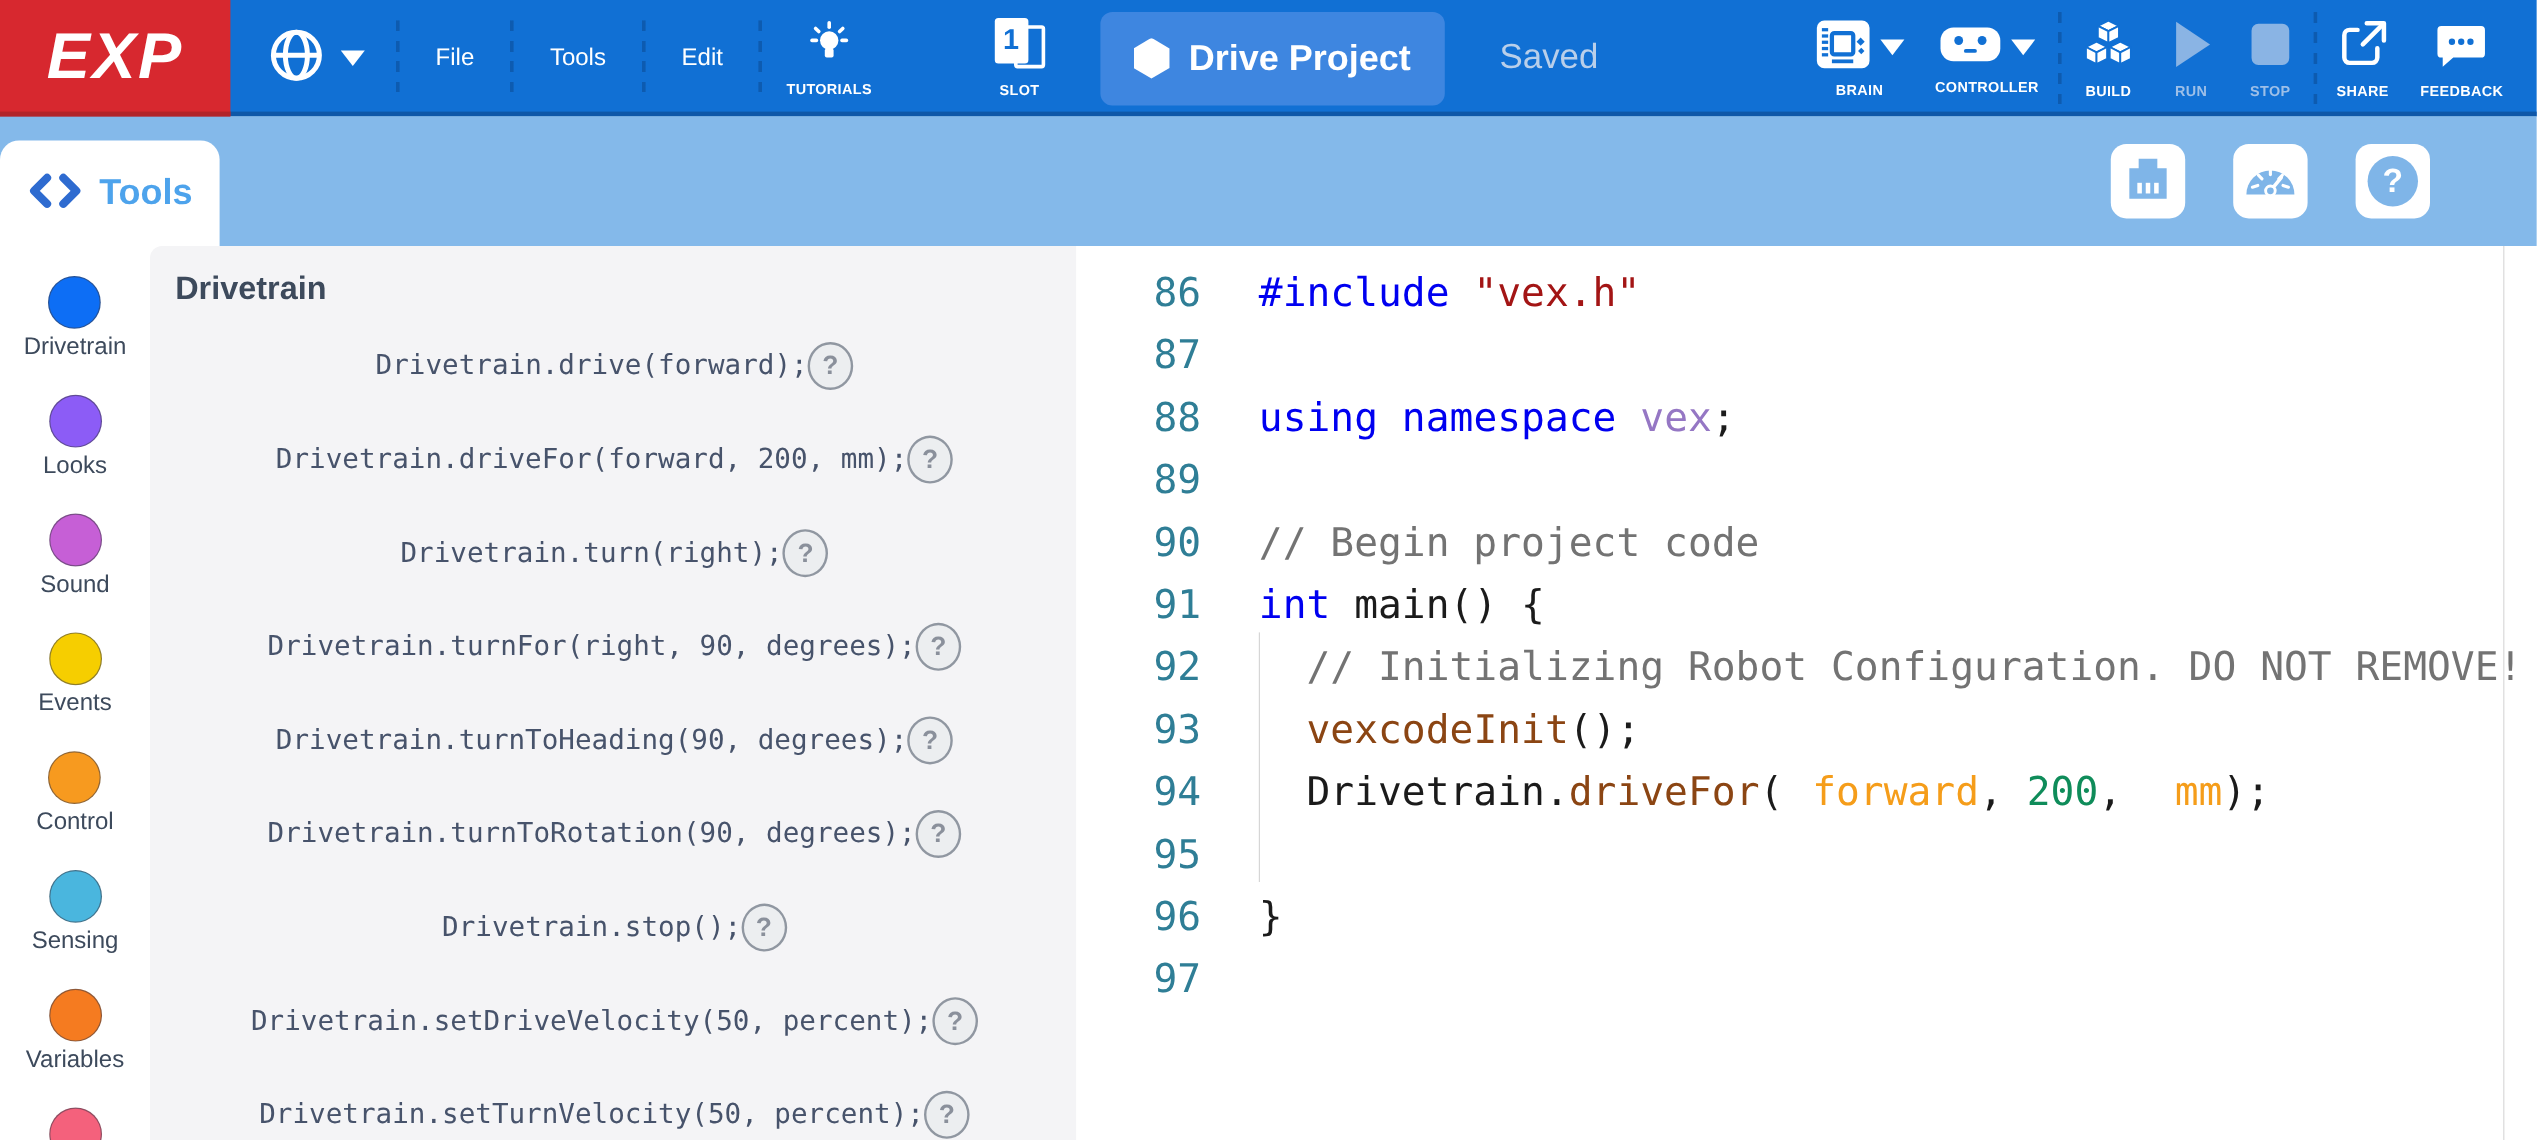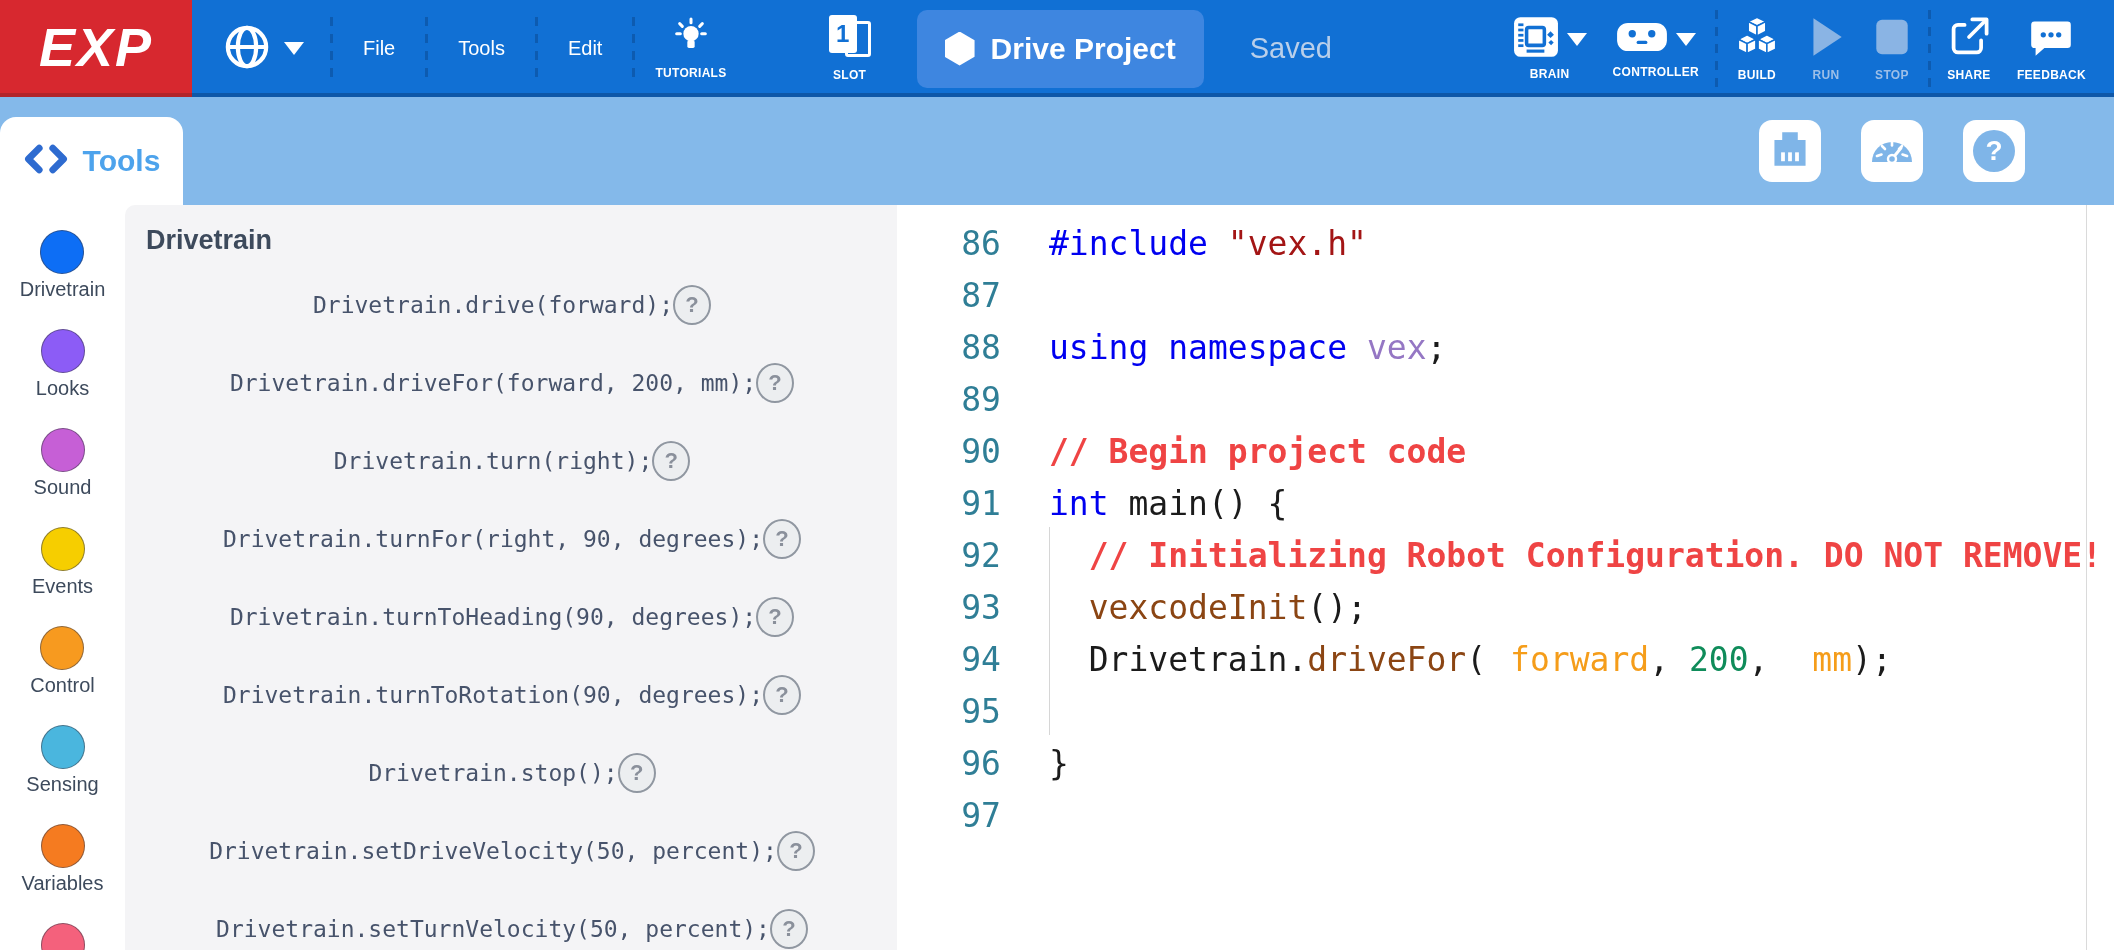--- a/index.html
+++ b/index.html
@@ -80,21 +80,21 @@
   .ln { width:104px; text-align:right; font-family:"DejaVu Sans Mono", monospace;
     font-size:33px; color:#2f7e96; flex:none; }
   .code { margin-left:48px; font-family:"DejaVu Sans Mono", monospace; font-size:33px;
     white-space:pre; color:#1b1b1b; position:relative; z-index:2; }
   .indent-guide { position:absolute; left:152px; top:322px; width:1px; height:208px;
     background:#d6d6d6; z-index:1; }
   .scroll-gutter { position:absolute; top:0; right:27px; width:1px; height:100%;
     background:#dadada; z-index:0; }
 
   .tok-kw { color:#0000f0; } .tok-str { color:#a31515; } .tok-ns { color:#9577c4; }
-  .tok-comment { color:#ef4444;font-weight:bold; } .tok-num { color:#0f8c5a; } .tok-fn { color:#8b4513; }
+  .tok-comment { color:#737373; } .tok-num { color:#0f8c5a; } .tok-fn { color:#8b4513; }
   .tok-const { color:#f59d1a;margin-left:24px; } .tok-plain { color:#1b1b1b; }
 </style>
 </head>
 <body>
 
 <div class="topbar">
   <div class="logo">EXP</div>
 
   <div class="globe-wrap">
     <span>

